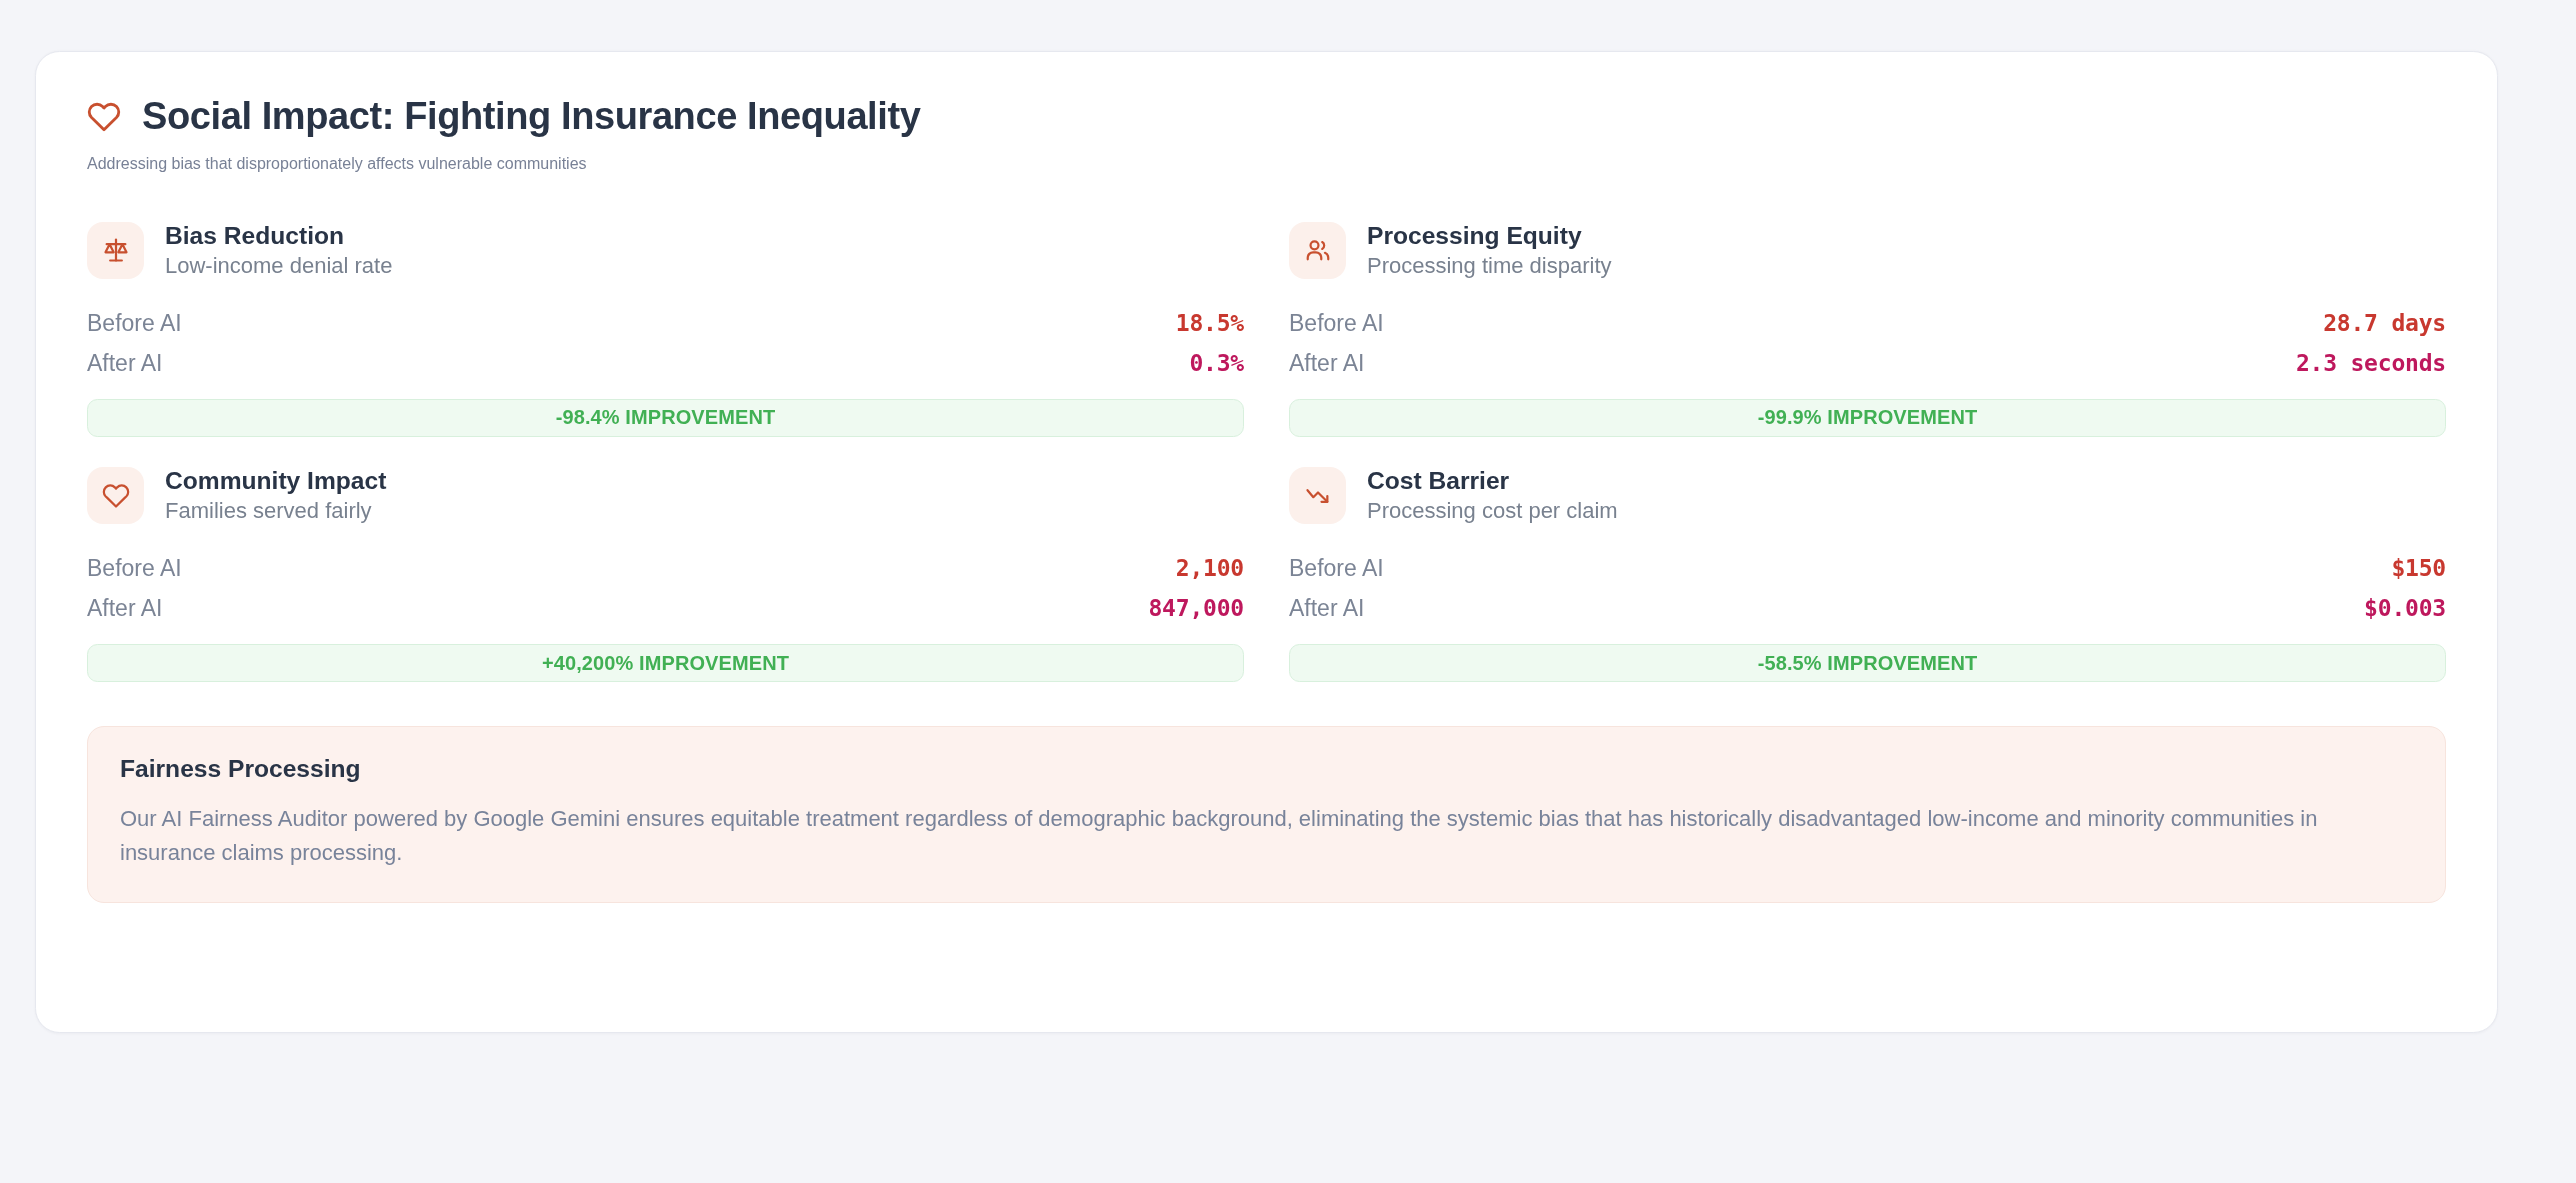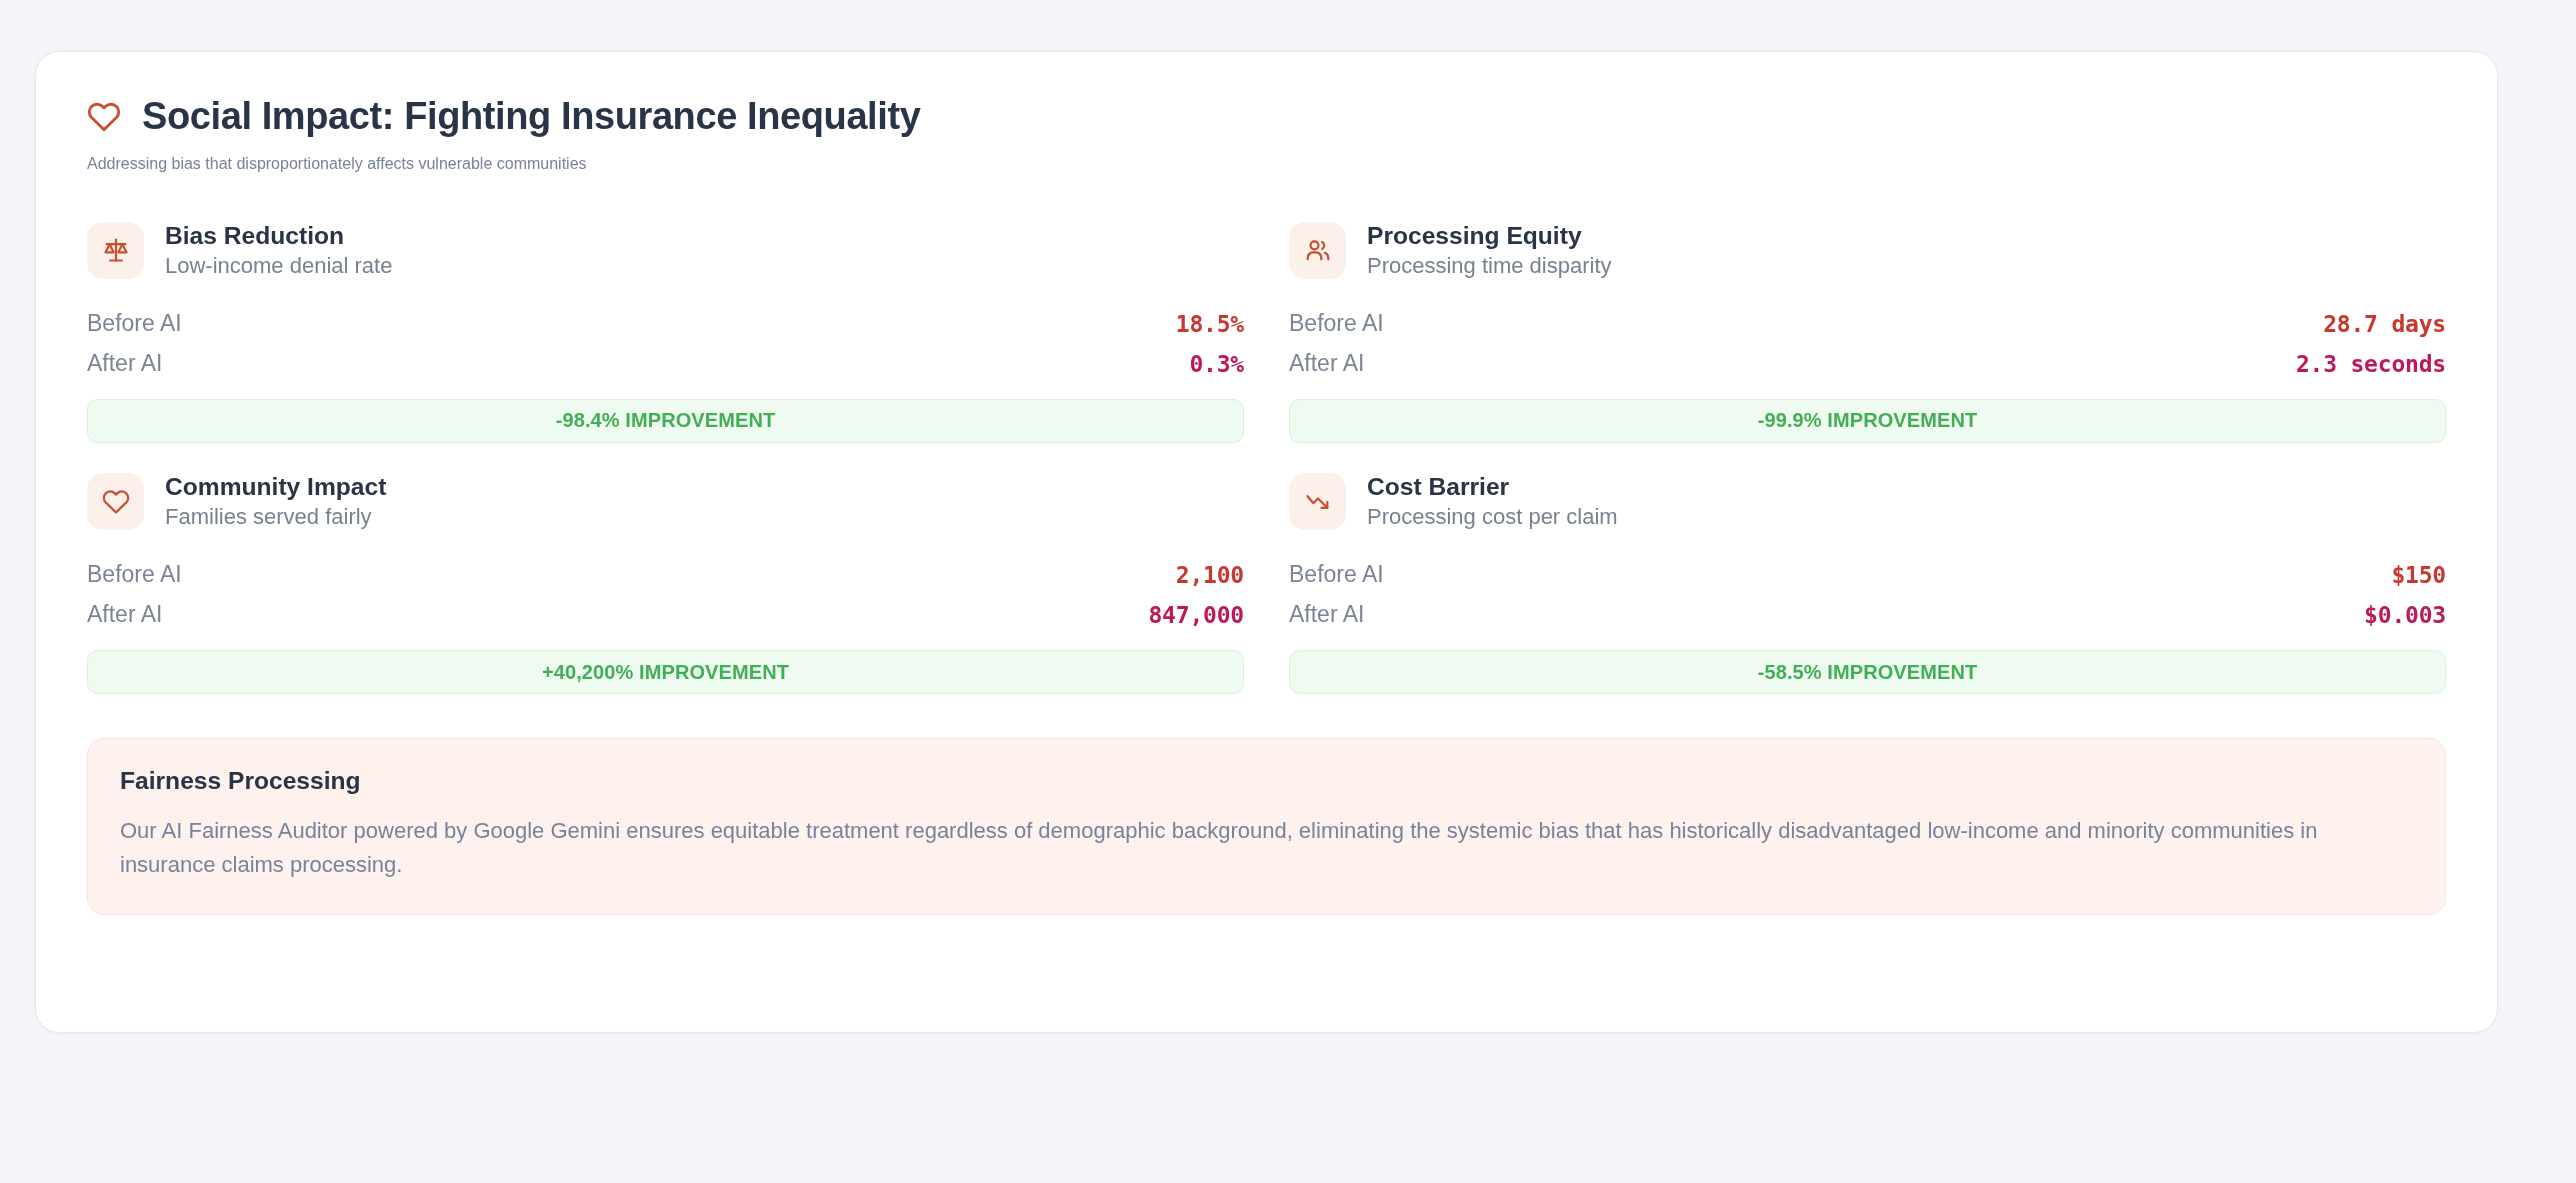--- a/index.html
+++ b/index.html
@@ -79,41 +79,41 @@
   .metric-desc {
     font-size: 22px;
     color: #78818f;
     line-height: 1.1;
   }
 
   .metric-rows { margin-top: 24.6px; }
 
   .metric-row {
     display: flex;
-    align-items: flex-end;
+    align-items: flex-start;
     justify-content: space-between;
     padding: 6.6px 0;
   }
   .metric-row-label {
     font-size: 23px;
     color: #7b८495;
     color: #7b8495;
   }
   .metric-row-value {
     font-family: "DejaVu Sans Mono", monospace;
     font-size: 23px;
     font-weight: bold;
     letter-spacing: -0.2px;
   }
   .value-before { color: #c8382f; }
   .value-after  { color: #be185d; }
 
   .improvement-pill {
     margin-top: 15px;
-    height: 44px;
+    height: 38px;
     background: #effaf1;
     border: 1.4px solid #d8f0dd;
     border-radius: 10.4px;
     display: flex; align-items: center; justify-content: center;
     color: #41b054;
     font-size: 20px;
     font-weight: bold;
     letter-spacing: 0.1px;
   }
 

